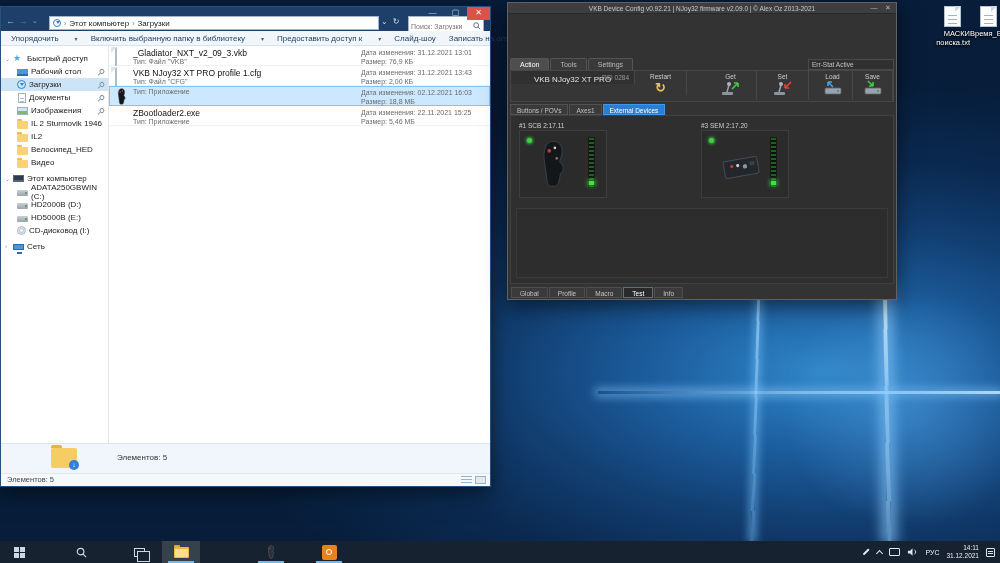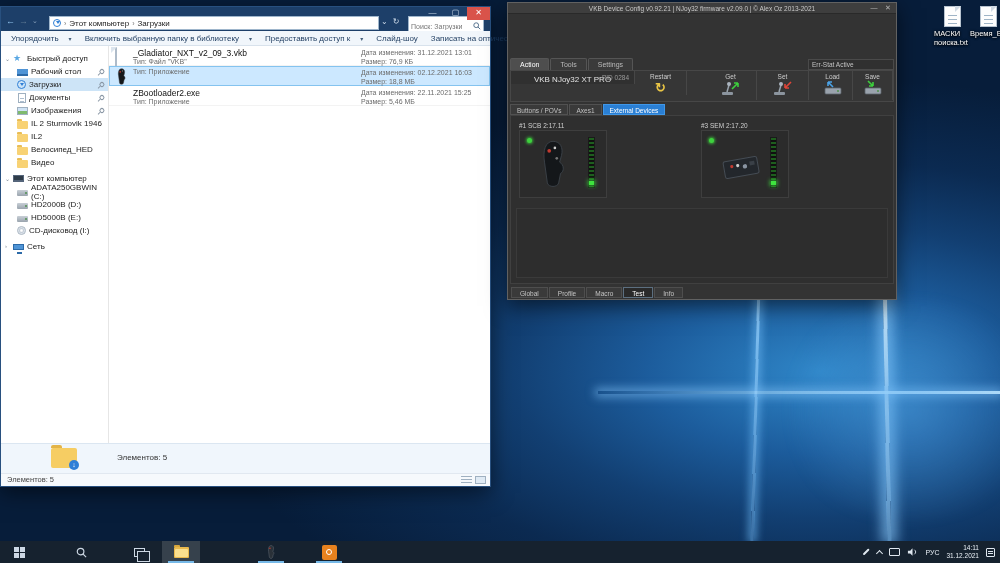--- a/index.html
+++ b/index.html
@@ -16,21 +16,21 @@
   .beam-v2 { left:885px; top:286px; width:4px; height:255px;
     background:linear-gradient(to bottom, rgba(215,240,255,.95), rgba(140,205,255,.55));
     box-shadow:0 0 14px 4px rgba(140,205,255,.85); transform:rotate(-1deg); }
   .beam-h1 { left:598px; top:391px; width:402px; height:3px;
     background:linear-gradient(to right, rgba(120,190,245,0), rgba(170,220,255,.9) 70%, rgba(190,230,255,.95));
     box-shadow:0 0 10px 3px rgba(130,195,250,.6); }
   .glow { left:770px; top:300px; width:280px; height:220px; border-radius:50%;
     background:radial-gradient(circle, rgba(90,170,235,.40), rgba(90,170,235,0) 70%); filter:blur(6px); }
 
   
-  .dicon { position:absolute; width:36px; text-align:left; }
+  .dicon { position:absolute; width:36px; text-align:right; }
   #dicon-1 { left:934px; top:6px; } #dicon-2 { left:970px; top:6px; }
   .dpage { width:17px; height:21px; background:#fdfdfd; border:1px solid #b7c3cf; margin:0 auto 2px; position:relative;
     background-image:repeating-linear-gradient(#0000 0 3px, #9fb4c6 3px 4px);
     background-size:9px 12px; background-position:3px 5px; background-repeat:no-repeat; }
   .dpage::after { content:""; position:absolute; top:-1px; right:-1px; border:3px solid; border-color:#cfd9e3 #0b2a51 #0000 #0000; border-color:#cfd9e3 transparent transparent #cfd9e3; }
   .dlabel { font-size:7.5px; color:#fff; text-shadow:0 1px 2px #000,0 0 3px #000; line-height:1.2; }
 
   
   #explorer { position:absolute; left:0; top:6px; width:491px; height:481px; background:#fff;
     border:1px solid #28507f; box-shadow:0 6px 20px rgba(0,0,0,.5); }
@@ -47,21 +47,21 @@
   .addr-dl::after { content:""; position:absolute; left:2px; top:1px; border:2px solid; border-color:#2f7fd6 #0000 #0000 #0000; border-width:3px 2px 0 2px; border-left-color:transparent; border-right-color:transparent; }
   .ex-refreshers { position:absolute; left:380px; top:10px; display:flex; gap:5px; color:#cfdcea; font-size:8px; }
   .ex-searchbox { position:absolute; left:407px; top:9px; width:76px; height:20px; background:#fff;
     border:1px solid #9fb6cc; display:flex; align-items:center; }
   .ex-searchbox input { border:none; outline:none; flex:1; font-size:7px; color:#555; padding:0 2px; min-width:0;
     font-family:"Liberation Sans",sans-serif; background:transparent; }
   .mag { flex:none; margin-right:2px; }
   .ex-commandbar { position:absolute; left:0; top:24px; right:0; height:15px; background:#f1f6fb;
     border-bottom:1px solid #d8e2ec; display:flex; align-items:center; gap:13px; padding:0 10px;
     font-size:8px; color:#1c3a5e; white-space:nowrap; }
-  .cb-item { display:flex; gap:10px; align-items:center; }
+  .cb-item { display:flex; gap:16px; align-items:center; }
   .cb-arrow { font-size:6px; color:#47617c; }
   .cb-icons { margin-left:auto; display:flex; align-items:center; gap:5px; }
   .ic-viewlist { width:10px; height:8px; background:repeating-linear-gradient(#8fa7bd 0 1px,#0000 1px 3px); }
   .ic-pane { width:10px; height:8px; border:1px solid #8fa7bd; border-left-width:4px; }
   .ic-help { width:9px; height:9px; border-radius:50%; background:#2f7fd6; color:#fff; font-size:6.5px;
     line-height:9px; text-align:center; font-weight:bold; }
 
   .ex-body { position:absolute; top:39px; bottom:43px; left:0; right:0; display:flex; overflow:hidden; }
   .ex-sidebar { width:108px; border-right:1px solid #e6e6e6; padding-top:3px; flex:none; }
   .sb-section { height:14px; display:flex; align-items:center; gap:3px; padding-left:4px; font-size:8px; color:#1a1a1a; margin-top:2px; }
@@ -345,20 +345,29 @@
       <div class="ex-list">
         <div class="file-row">
           <span class="f-ico"><span class="fi-page"></span></span>
           <div class="f-name">_Gladiator_NXT_v2_09_3.vkb</div>
           <div class="f-type">Тип: Файл "VKB"</div>
           <div class="f-meta">
               <div>Дата изменения: 31.12.2021 13:01</div>
               <div>Размер: 76,9 КБ</div>
             </div>
         </div>
+        <div class="file-row">
+          <span class="f-ico"><span class="fi-page"></span></span>
+          <div class="f-name">VKB NJoy32 XT PRO profile 1.cfg</div>
+          <div class="f-type">Тип: Файл "CFG"</div>
+          <div class="f-meta">
+              <div>Дата изменения: 31.12.2021 13:43</div>
+              <div>Размер: 2,00 КБ</div>
+            </div>
+        </div>
         <div class="file-row sel">
           <span class="f-ico">
             <svg width="13" height="17" viewBox="0 0 36 52">
                 <path d="M18 2 C26 2 29 9 27 17 L25 24 C30 27 30 34 26 36 L24 46 C23 51 13 51 12 46 L9 24 C7 12 10 2 18 2 Z" fill="#15181b" stroke="#3c4248" stroke-width="1.5"></path>
                 <circle cx="14" cy="12" r="2.5" fill="#c23a30"></circle>
                 <circle cx="21" cy="9" r="1.8" fill="#888"></circle>
               </svg>
           </span>
           <div class="f-type">Тип: Приложение</div>
           <div class="f-meta">

